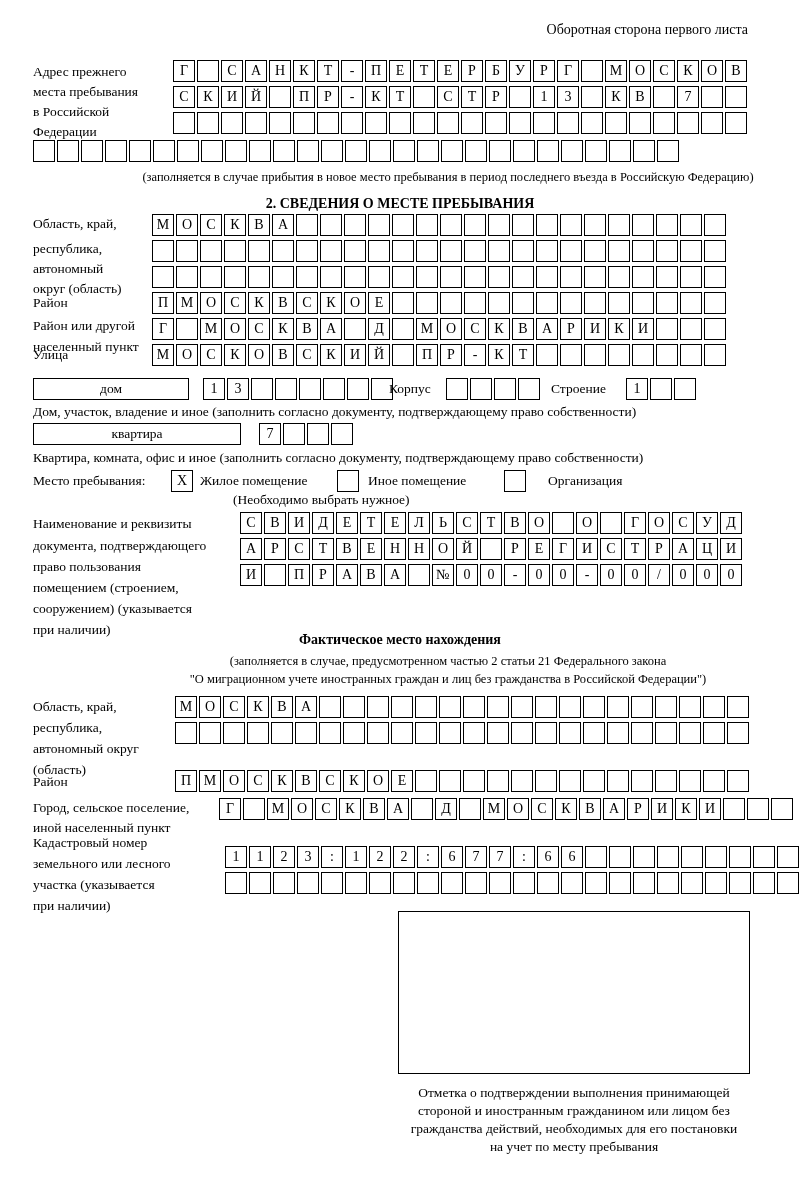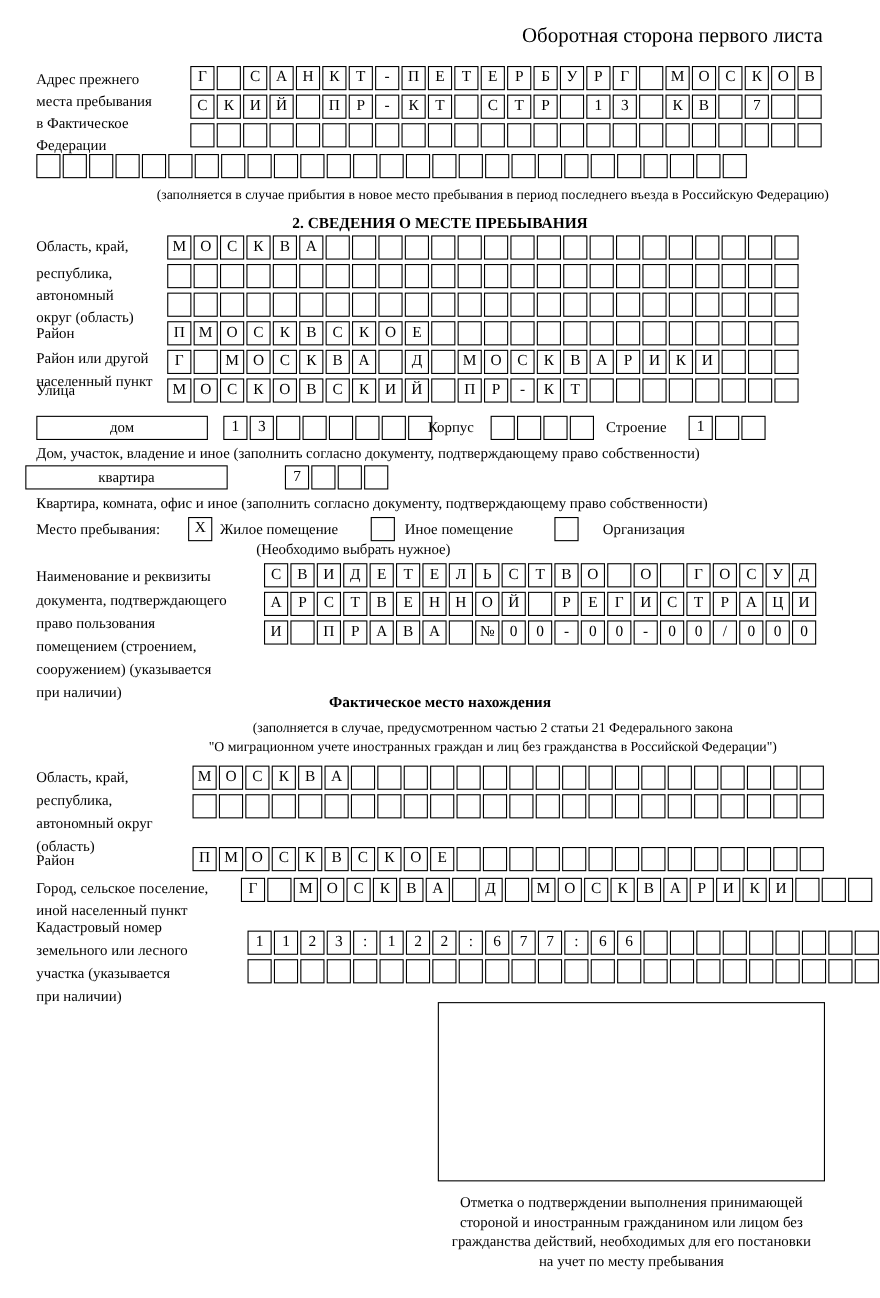--- a/index.html
+++ b/index.html
@@ -17,21 +17,21 @@
   }
   .page {
     position: relative;
     width: 800px;
     height: 1180px;
   }
   .hdr-right {
     position: absolute;
     right: 52px;
     top: 22px;
-    font-size: 19px;
+    font-size: 14px;
     margin-left: 20px;
   }
   .lbl {
     position: absolute;
     font-size: 13.5px;
     line-height: 19px;
     white-space: pre;
   }
   .lbl-c {
     position: absolute;
@@ -100,21 +100,21 @@
 </style>
 </head>
 <body>
 
 <div class="page">
 
   <div class="hdr-right">Оборотная сторона первого листа</div>
 
   <div class="lbl" style="left:33px; top:62px;">Адрес прежнего</div>
   <div class="lbl" style="left:33px; top:82px;">места пребывания</div>
-  <div class="lbl" style="left:33px; top:102px;">в Фактическое</div>
+  <div class="lbl" style="left:33px; top:102px;">в Российской</div>
   <div class="lbl" style="left:33px; top:122px;">Федерации</div>
 
   <div class="cells" id="prev-row-0" style="left:173px; top:60px;">
       <div class="cell">Г</div>
       <div class="cell"></div>
       <div class="cell">С</div>
       <div class="cell">А</div>
       <div class="cell">Н</div>
       <div class="cell">К</div>
       <div class="cell">Т</div>
@@ -411,21 +411,21 @@
     </div>
   <div class="lbl" style="left:551px; top:379px;">Строение</div>
   <div class="cells" id="s2-stroenie" style="left:626px; top:378px;">
       <div class="cell">1</div>
       <div class="cell"></div>
       <div class="cell"></div>
     </div>
 
   <div class="lbl" style="left:33px; top:402px;">Дом, участок, владение и иное (заполнить согласно документу, подтверждающему право собственности)</div>
 
-  <div class="boxlabel" style="left:23px; top:423px; width:184px;">квартира</div>
+  <div class="boxlabel" style="left:33px; top:423px; width:208px;">квартира</div>
   <div class="cells" id="s2-flat" style="left:259px; top:423px;">
       <div class="cell">7</div>
       <div class="cell"></div>
       <div class="cell"></div>
       <div class="cell"></div>
     </div>
   <div class="lbl" style="left:33px; top:448px;">Квартира, комната, офис и иное (заполнить согласно документу, подтверждающему право собственности)</div>
 
   <div class="lbl" style="left:33px; top:471px;">Место пребывания:</div>
   <div class="chk" style="left:171px; top:470px;">Х</div>

